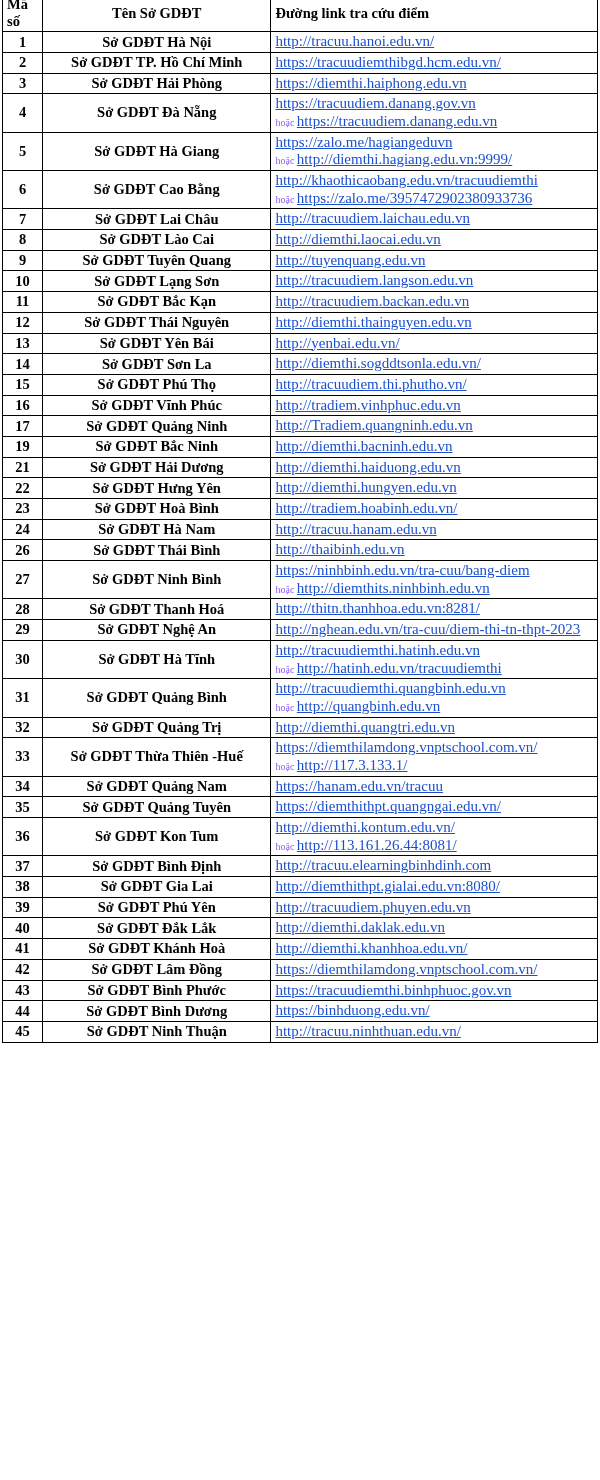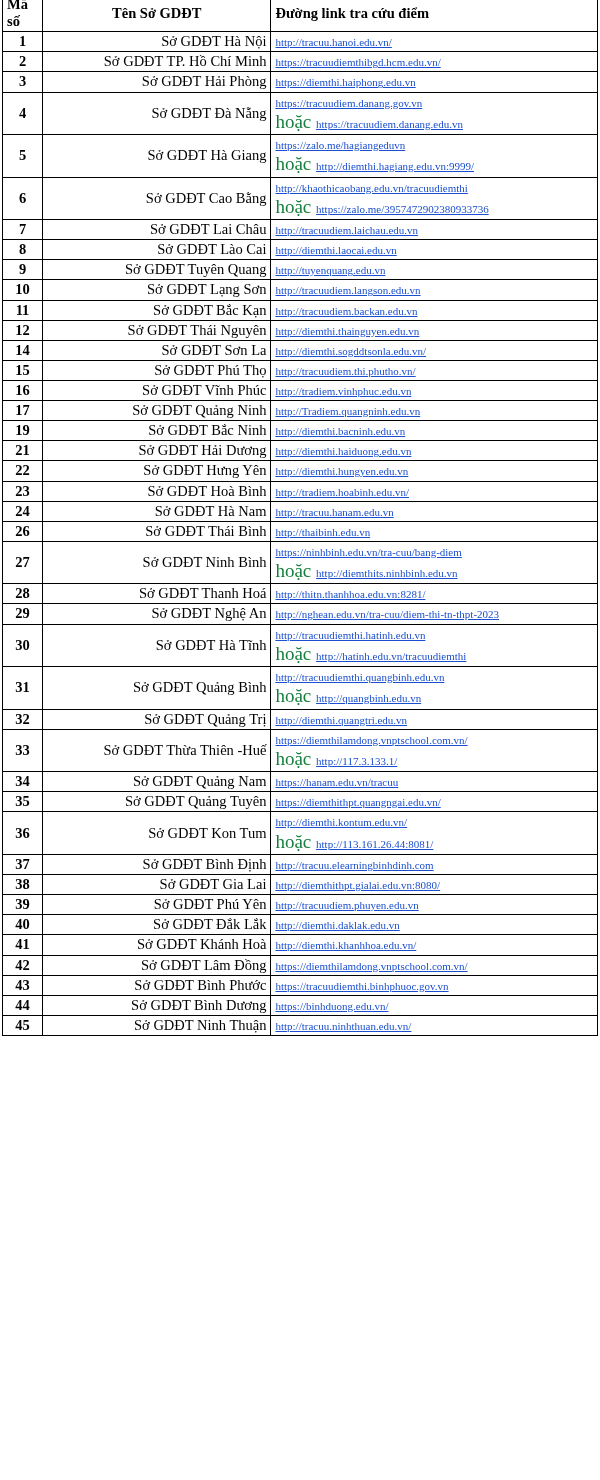--- a/index.html
+++ b/index.html
@@ -42,39 +42,40 @@
     text-align: center;
     font-weight: bold;
   }
   th.h-code { text-align: left; padding-left: 4px; }
   th.h-name, th.h-link {
     text-align: center;
     font-weight: bold;
   }
   th.h-link { text-align: left; padding-left: 6px; }
   td.t-name {
-    text-align: right;
+    text-align: center;
     padding-left: 6px;
     white-space: nowrap;
+    font-weight: bold;
   }
   td.t-link {
     text-align: left;
     padding-left: 6px;
     color: #1a4fcf;
   }
   .lnk {
     color: #1a4fcf;
     text-decoration: underline;
     word-break: break-all;
-    font-size: 11px;
+    font-size: 15px;
   }
   .hoac {
-    color: #15803d;
+    color: #8b5cf6;
     text-decoration: none;
-    font-size: 19px;
+    font-size: 10px;
   }
   .linkline { display: block; }
   .linkline + .linkline { margin-top: 0px; }
 </style>
 </head>
 <body>
 
 <div class="page">
   <table class="lookup-table">
     <colgroup>
@@ -171,20 +172,27 @@
           </td>
         </tr>
         <tr>
           <td class="t-code">12</td>
           <td class="t-name">Sở GDĐT Thái Nguyên</td>
           <td class="t-link">
             <span class="linkline"><a class="lnk" href="#">http://diemthi.thainguyen.edu.vn</a></span>
           </td>
         </tr>
         <tr>
+          <td class="t-code">13</td>
+          <td class="t-name">Sở GDĐT Yên Bái</td>
+          <td class="t-link">
+            <span class="linkline"><a class="lnk" href="#">http://yenbai.edu.vn/</a></span>
+          </td>
+        </tr>
+        <tr>
           <td class="t-code">14</td>
           <td class="t-name">Sở GDĐT Sơn La</td>
           <td class="t-link">
             <span class="linkline"><a class="lnk" href="#">http://diemthi.sogddtsonla.edu.vn/</a></span>
           </td>
         </tr>
         <tr>
           <td class="t-code">15</td>
           <td class="t-name">Sở GDĐT Phú Thọ</td>
           <td class="t-link">

